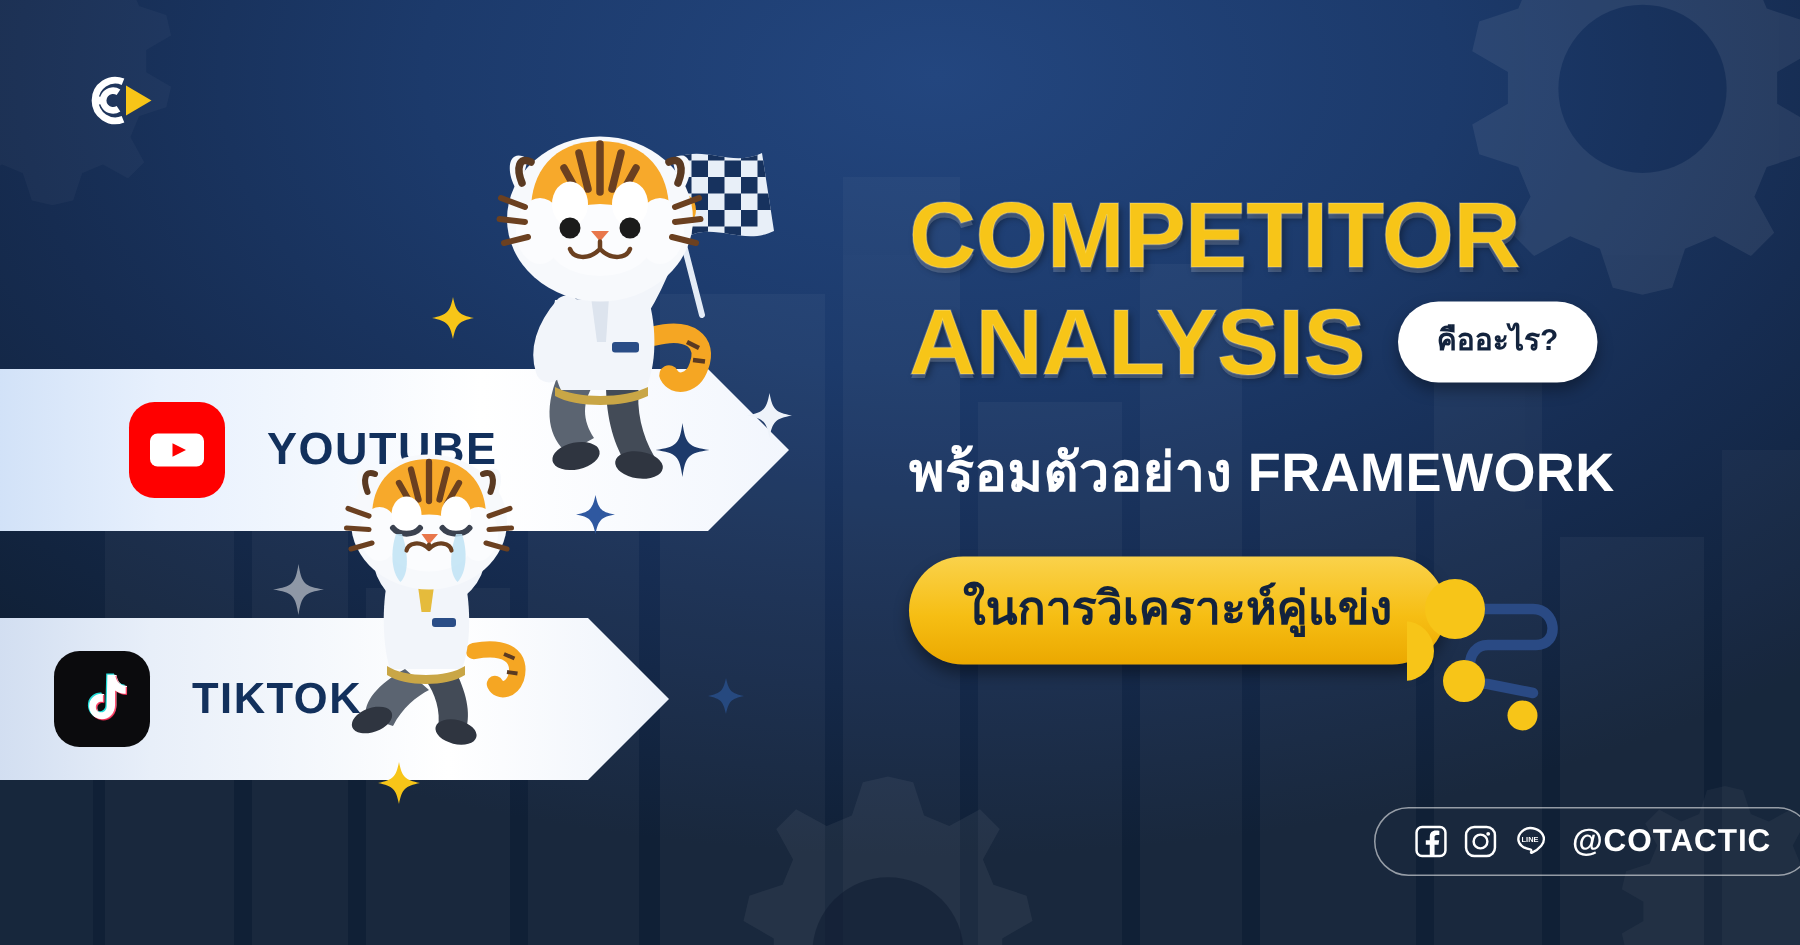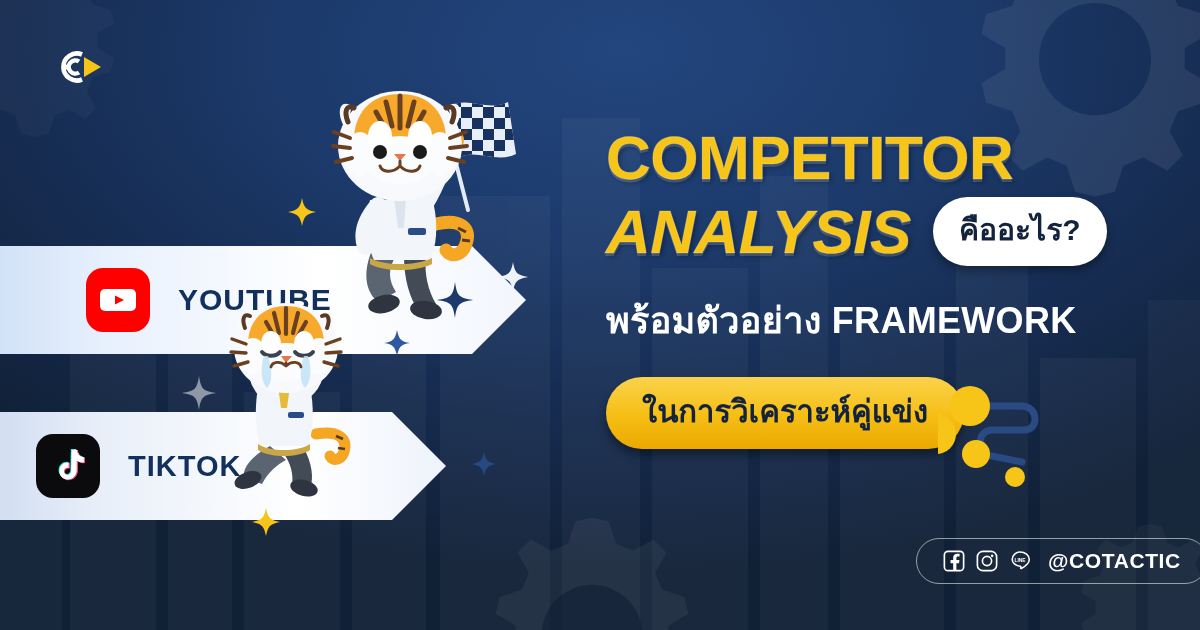--- a/index.html
+++ b/index.html
@@ -85,27 +85,27 @@
   .headline {
     font-size:62px; line-height:0.98; font-weight:bold;
     letter-spacing:-0.5px;
     color:#F7C518;
     text-shadow:
        0 3px 0 rgba(255,255,255,0.18),
        2px 3px 5px rgba(0,0,0,0.35);
     -webkit-text-stroke:1px rgba(255,255,255,0.22);
     white-space:nowrap;
   }
-  #headline-line2 { margin-top:10px;font-style:italic; }
+  #headline-line2 { margin-top:10px; }
 
   .pill-question {
     margin-left:22px; margin-top:8px;
     background:#ffffff;
     color:#13233d;
-    font-size:30px; font-weight:bold;
+    font-size:20px; font-weight:bold;
     padding:9px 26px 13px;
     border-radius:40px;
     box-shadow:0 5px 10px rgba(0,0,0,0.35);
     white-space:nowrap;
   }
 
   #subline {
     margin-top:26px;
     color:#ffffff;
     font-size:36px; font-weight:bold;

